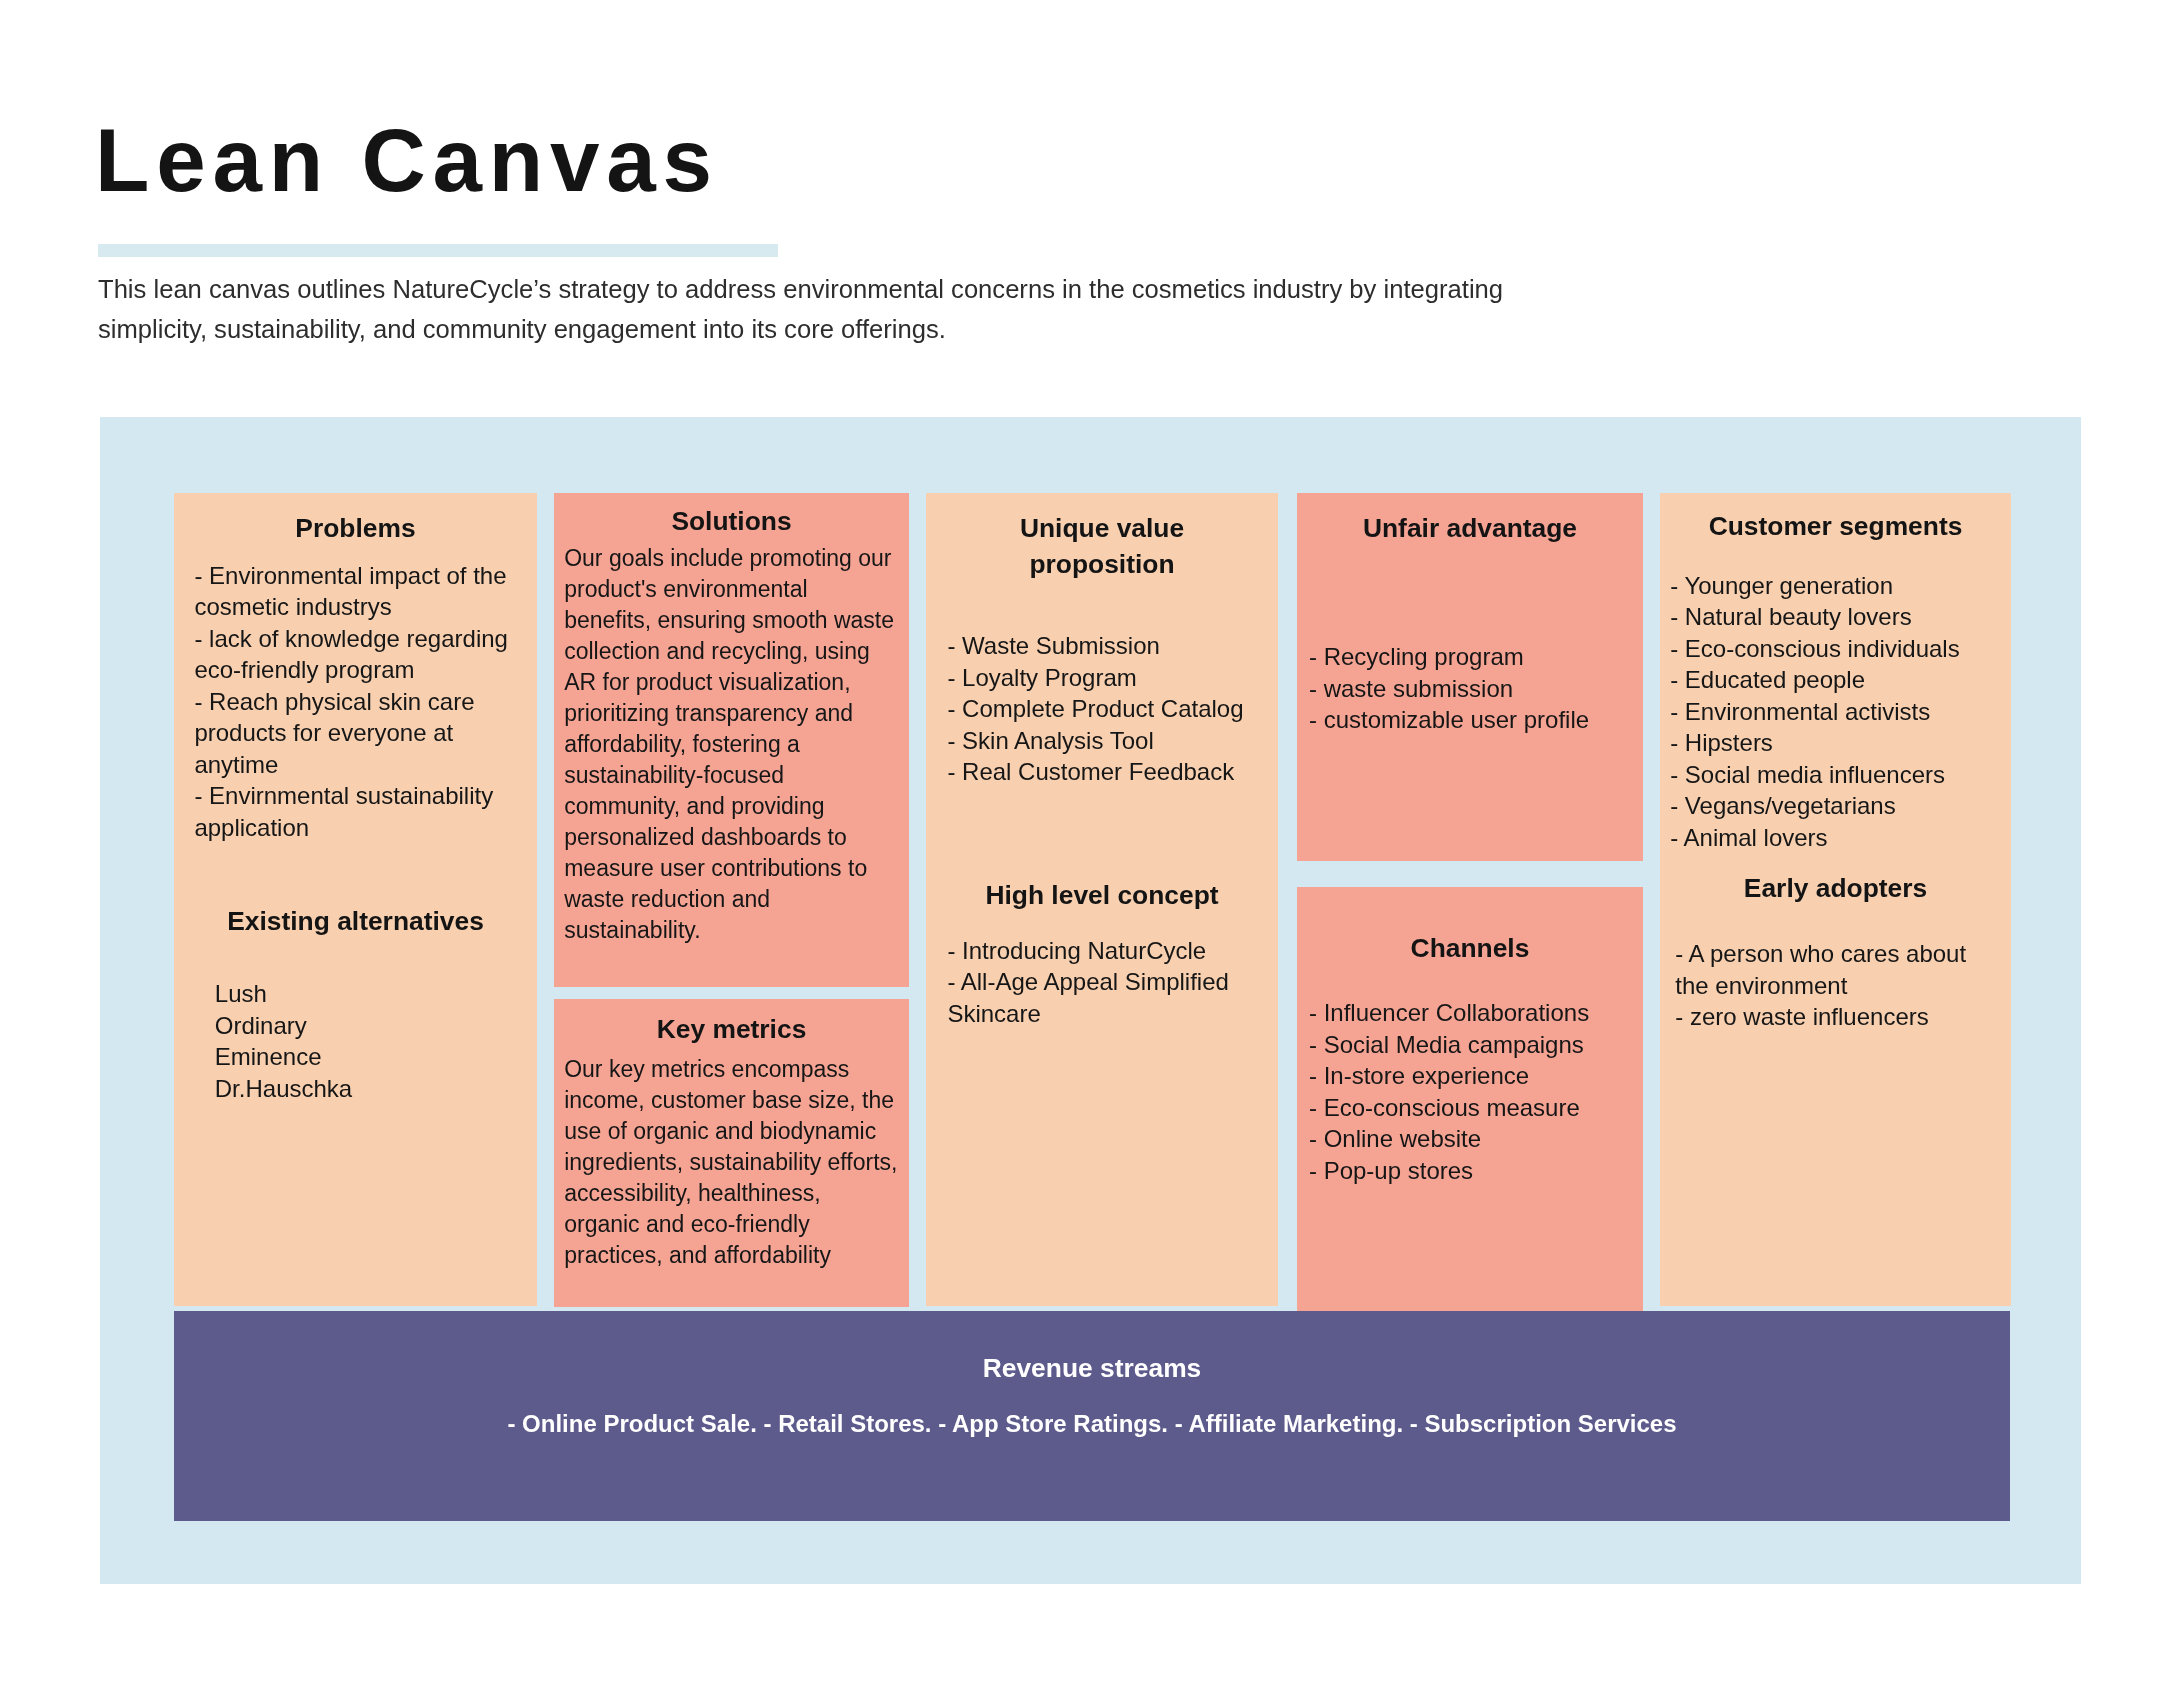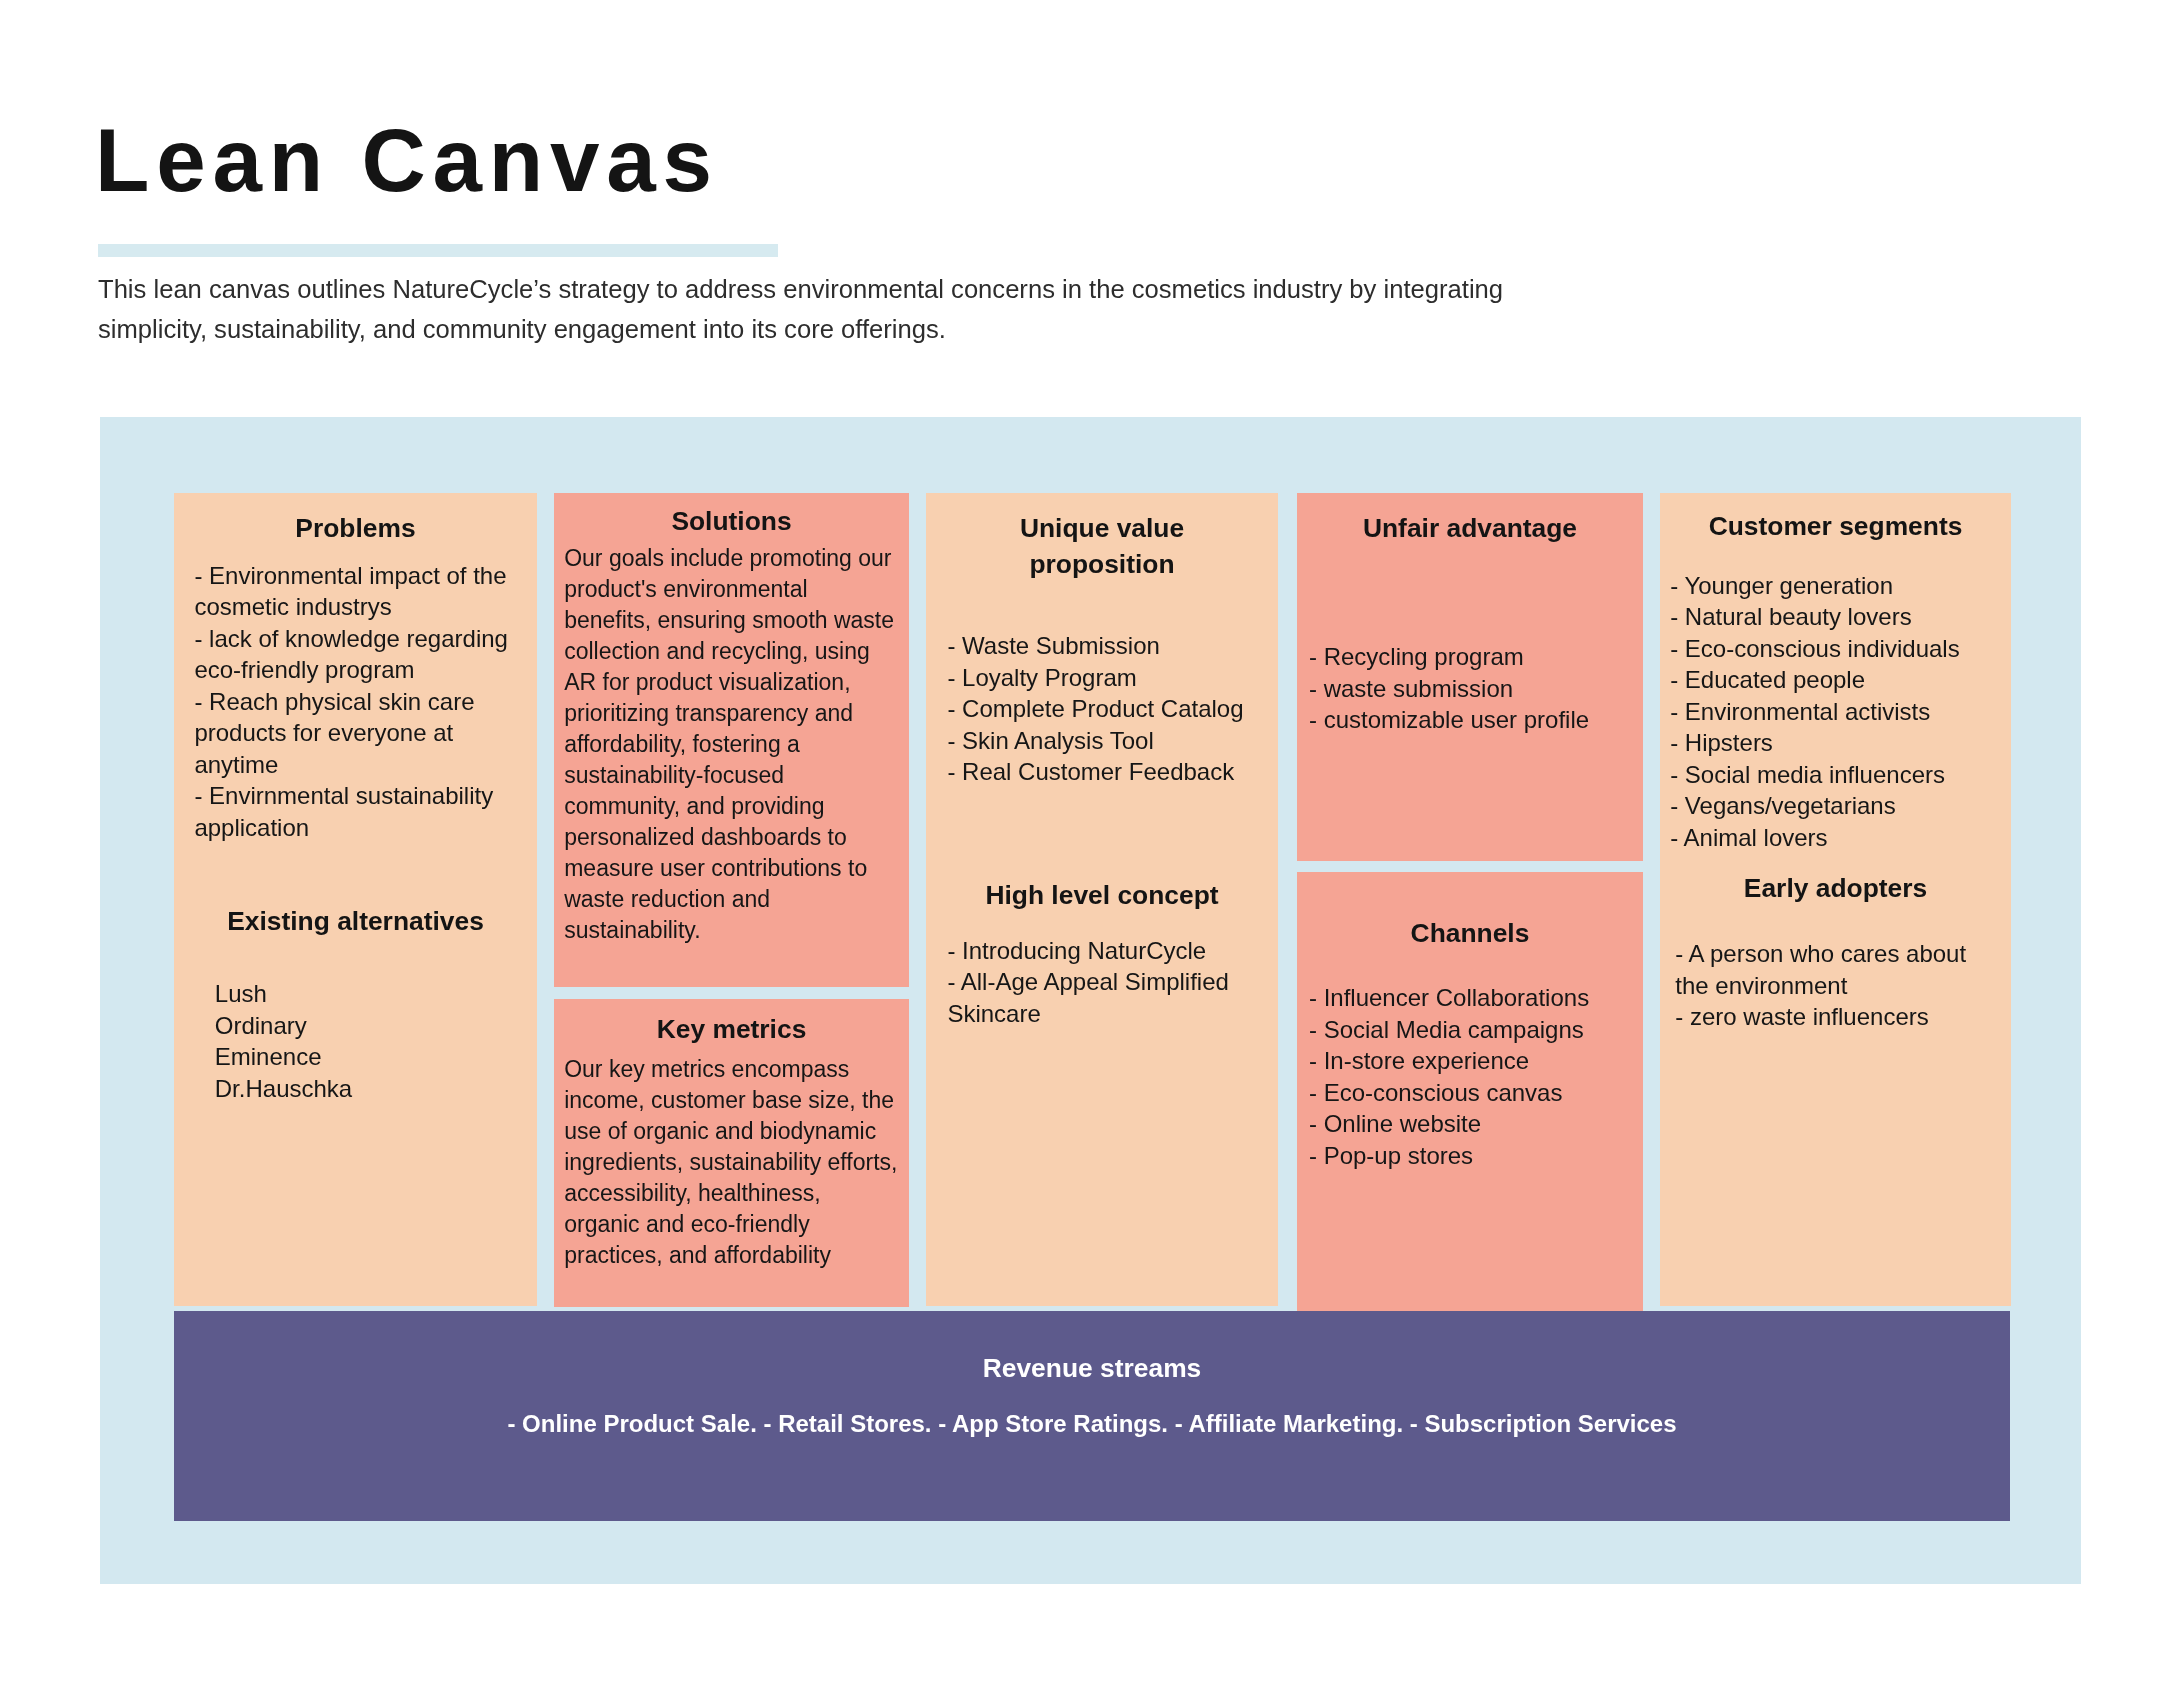--- a/index.html
+++ b/index.html
@@ -50,21 +50,21 @@
   
   .uvp { left:826px; top:76px; width:352px; height:813px; padding:17px 18px; }
   .uvp .box-title.main { max-width:213px; margin:0 auto; }
   .uvp .list { margin-top:48px; padding-left:3.4px; }
   .uvp .box-title.hlc { margin-top:89px; }
   .uvp .hlc-list { margin-top:22px; padding-left:3.4px; }
 
   
   .ua { left:1197px; top:76px; width:346px; height:368px; padding:17px 12px; }
   .ua .list { margin-top:95px; }
-  .channels { left:1197px; top:455px; width:346px; height:550px; padding:43px 12px 9px; }
+  .channels { left:1197px; top:470px; width:346px; height:550px; padding:43px 12px 9px; }
   .channels .list { margin-top:31px; }
 
   
   .cs { left:1560px; top:76px; width:351px; height:813px; padding:15.3px 10.2px; }
   .cs .list { margin-top:25.6px; }
   .cs .box-title.ea { margin-top:17px; }
   .cs .ea-list { margin-top:32px; padding-left:5.1px; }
 
   
   .revenue {
@@ -139,21 +139,21 @@
           <div class="li">- customizable user profile</div>
         </div>
     </section>
 
     <section class="box salmon channels">
       <h2 class="box-title">Channels</h2>
       <div class="list">
           <div class="li">- Influencer Collaborations</div>
           <div class="li">- Social Media campaigns</div>
           <div class="li">- In-store experience</div>
-          <div class="li">- Eco-conscious canvas</div>
+          <div class="li">- Eco-conscious measure</div>
           <div class="li">- Online website</div>
           <div class="li">- Pop-up stores</div>
         </div>
     </section>
 
     <section class="box peach cs">
       <h2 class="box-title">Customer segments</h2>
       <div class="list">
           <div class="li">- Younger generation</div>
           <div class="li">- Natural beauty lovers</div>

